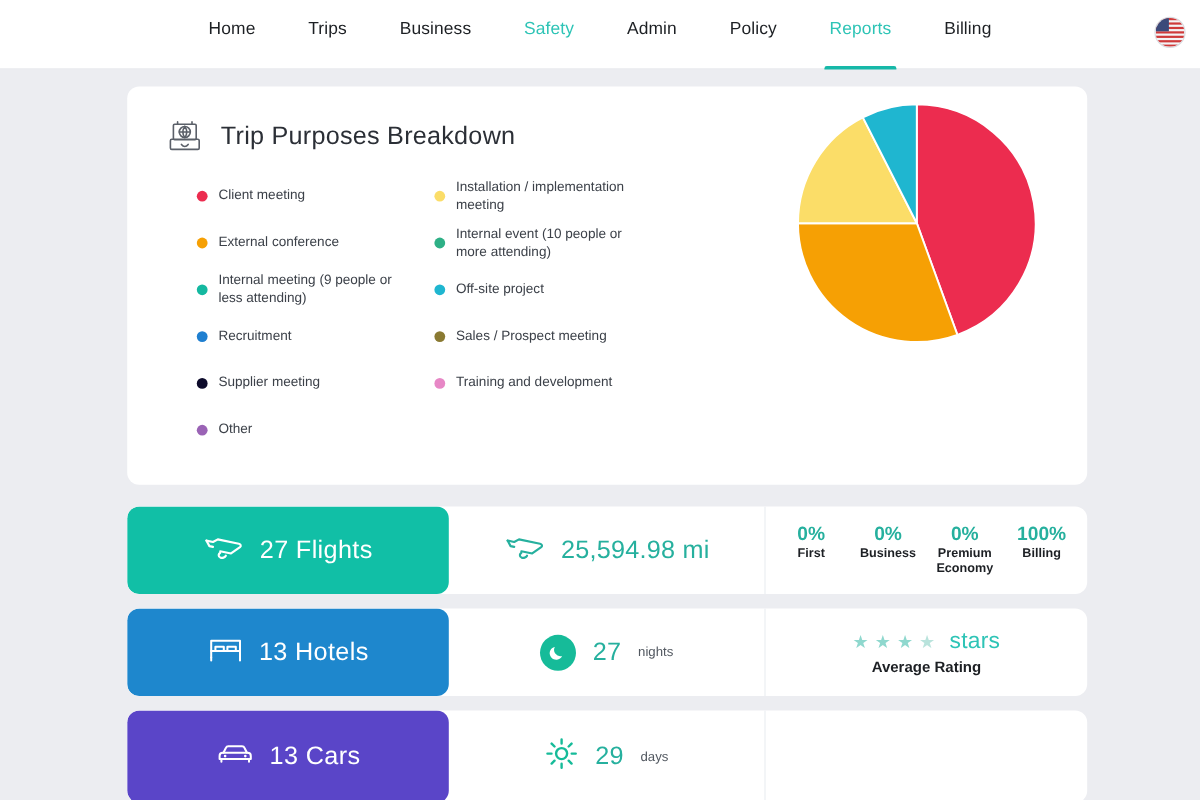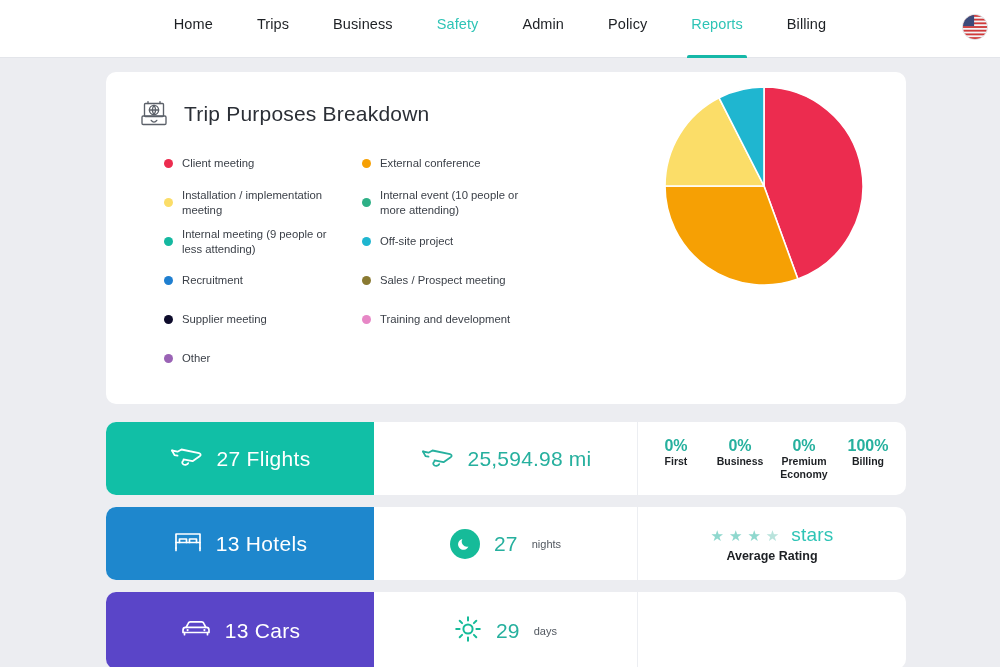--- a/index.html
+++ b/index.html
@@ -142,21 +142,21 @@
     display:flex;
     background:#fff;
     border-radius:10px;
     height:73px;
     overflow:hidden;
   }
   .stat-row.tall{ height:77px; }
   .stat-head{
     width:268px;
     flex:0 0 268px;
-    border-radius:0;
+    border-radius:10px;
     display:flex;
     align-items:center;
     justify-content:center;
     gap:13px;
     color:#fff;
     font-size:21px;
     letter-spacing:.3px;
     cursor:pointer;
   }
   .stat-head svg{ flex:0 0 auto; }
@@ -307,27 +307,27 @@
       </span>
       <span class="card-title">Trip Purposes Breakdown</span>
     </div>
 
     <div class="legend">
       <div class="legend-item">
         <span class="legend-dot" style="background:#ec2c4f"></span>
         <span class="legend-label">Client meeting</span>
       </div>
       <div class="legend-item">
+        <span class="legend-dot" style="background:#fbdd68"></span>
+        <span class="legend-label">Installation / implementation meeting</span>
+      </div>
+
+      <div class="legend-item">
         <span class="legend-dot" style="background:#f6a004"></span>
         <span class="legend-label">External conference</span>
-      </div>
-
-      <div class="legend-item">
-        <span class="legend-dot" style="background:#fbdd68"></span>
-        <span class="legend-label">Installation / implementation meeting</span>
       </div>
       <div class="legend-item">
         <span class="legend-dot" style="background:#2eb086"></span>
         <span class="legend-label">Internal event (10 people or more attending)</span>
       </div>
 
       <div class="legend-item">
         <span class="legend-dot" style="background:#14b8a0"></span>
         <span class="legend-label">Internal meeting (9 people or less attending)</span>
       </div>

